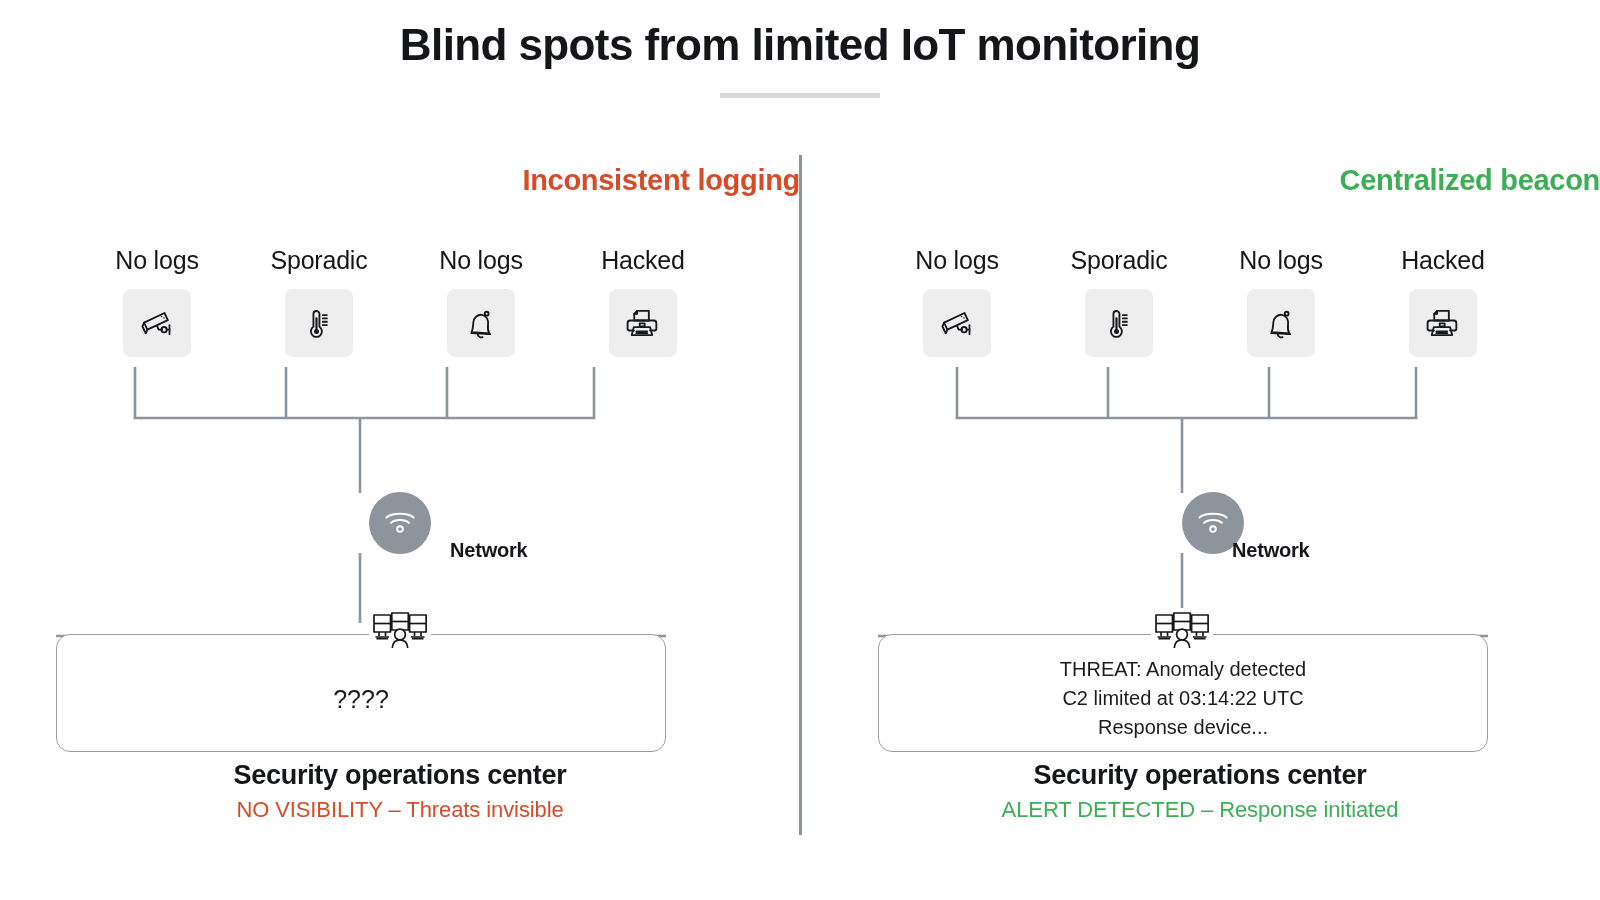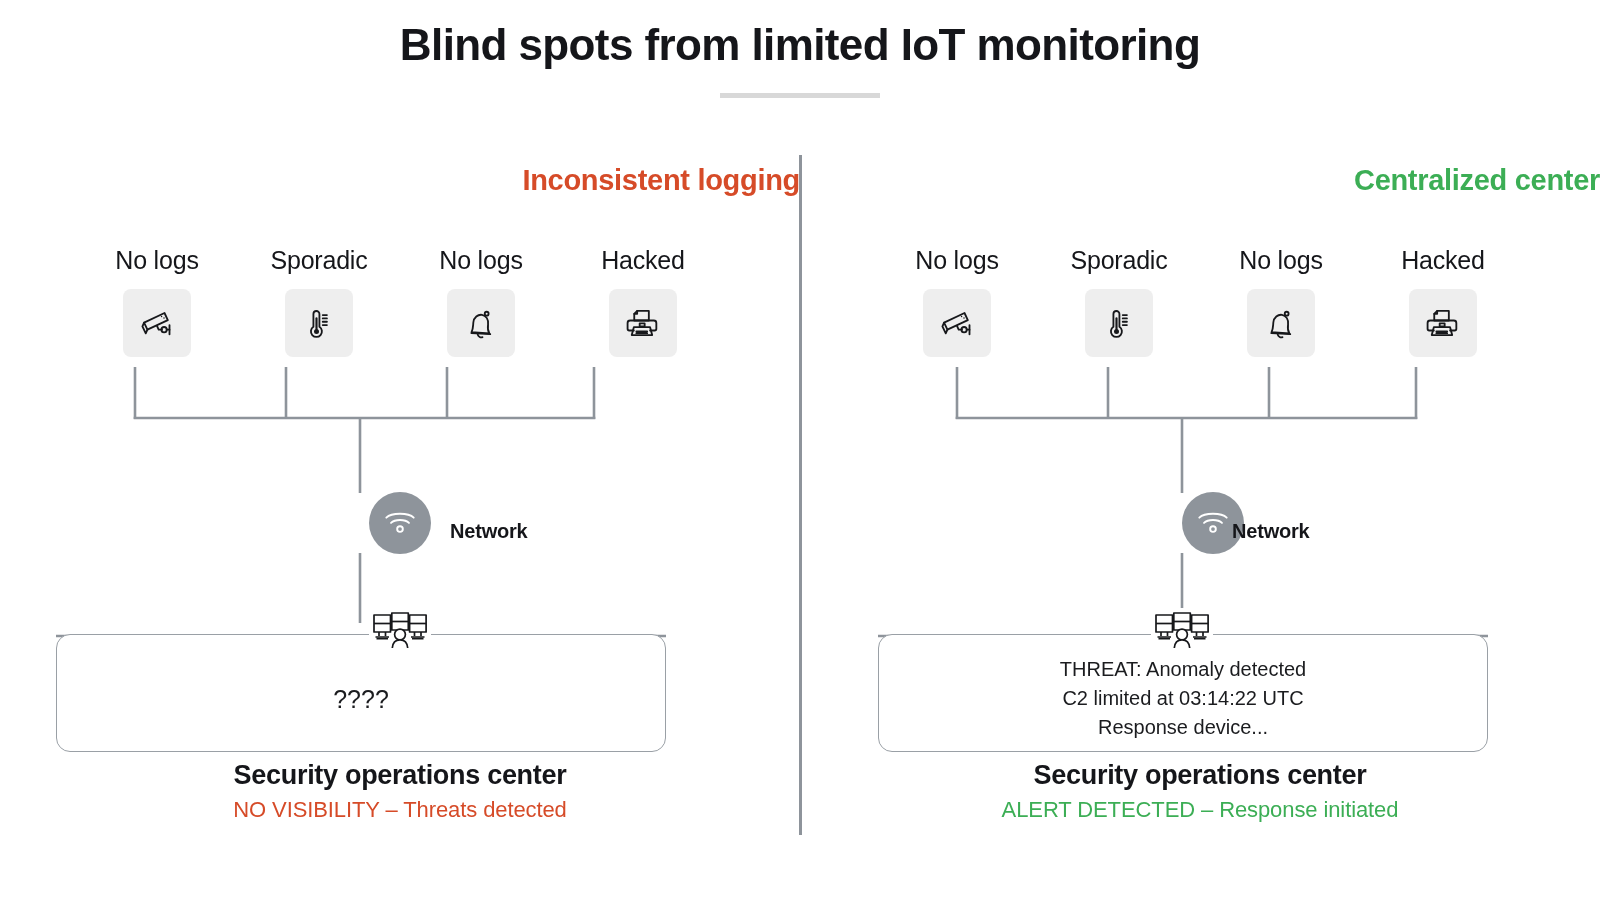--- a/index.html
+++ b/index.html
@@ -64,21 +64,21 @@
 
   
   .net-node {
     position: absolute; top: 492px; left: 50%;
     transform: translateX(-50%);
     width: 62px; height: 62px; border-radius: 50%;
     background: #8e949b;
     display: flex; align-items: center; justify-content: center;
   }
   .net-label {
-    position: absolute; top: 520px; left: 50%;
+    position: absolute; top: 539px; left: 50%;
     margin-left: 50px;
     font-size: 20px; font-weight: 700; color: #15161a;
     letter-spacing: -0.2px;
   }
 
   
   .soc-box {
     position: absolute; top: 634px; left: 56px;
     width: 610px; height: 118px;
     border: 1.5px solid #9aa0a6; border-radius: 14px;
@@ -220,25 +220,25 @@
         <rect x="38.6" y="6" width="16.5" height="17"></rect>
           <path d="M38.6 14.5 H55.1"></path>
         <path d="M8 23 V27 M14.5 23 V27 M4.5 28 H18 M43.5 23 V27 M50 23 V27 M40 28 H53.5"></path>
         <path d="M5.5 29.6 H17 M41 29.6 H52.5"></path>
         <circle cx="29" cy="25.5" r="5.4" fill="#fff"></circle>
         <path d="M21.3 39 c0.4-5.4 3.6-8.2 7.7-8.2 s7.3 2.8 7.7 8.2" fill="#fff"></path>
       </svg>
     </div>
     <div class="soc-text big">????</div>
     <div class="soc-title">Security operations center</div>
-    <div class="soc-status" style="color: rgb(214, 75, 40);">NO VISIBILITY – Threats detected</div>
+    <div class="soc-status" style="color: rgb(214, 75, 40);">NO VISIBILITY – Threats invisible</div>
   </div>
 
   <div class="panel right">
-    <div class="panel-header" style="color: rgb(60, 174, 85);">Centralized center</div>
+    <div class="panel-header" style="color: rgb(60, 174, 85);">Centralized beacon</div>
 
     <div class="devices">
       <div class="device">
         <div class="device-label">No logs</div>
         <div class="device-tile">
           <span>
             <svg width="40" height="40" viewBox="0 0 48 48" fill="none" stroke="#17181b" stroke-width="2.2" stroke-linecap="round" stroke-linejoin="round">
               <path d="M8.5 23.5 L33 12 L37 20.5 L12.5 32 Z"></path>
               <path d="M8.5 23.5 L6.5 28 L10.5 36.5 L12.5 32"></path>
               <path d="M24 27.5 L26 32 L30 32"></path>

